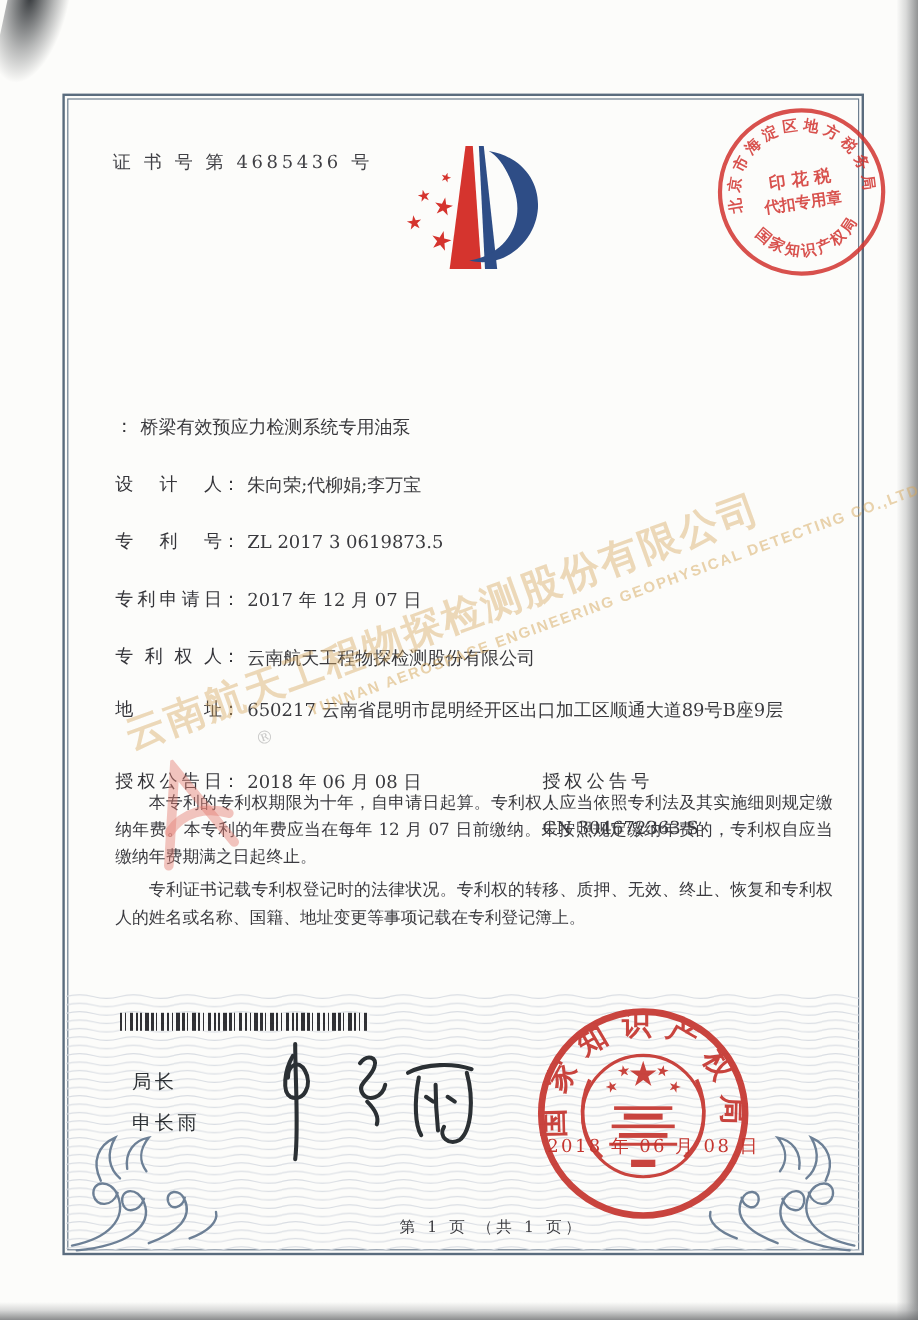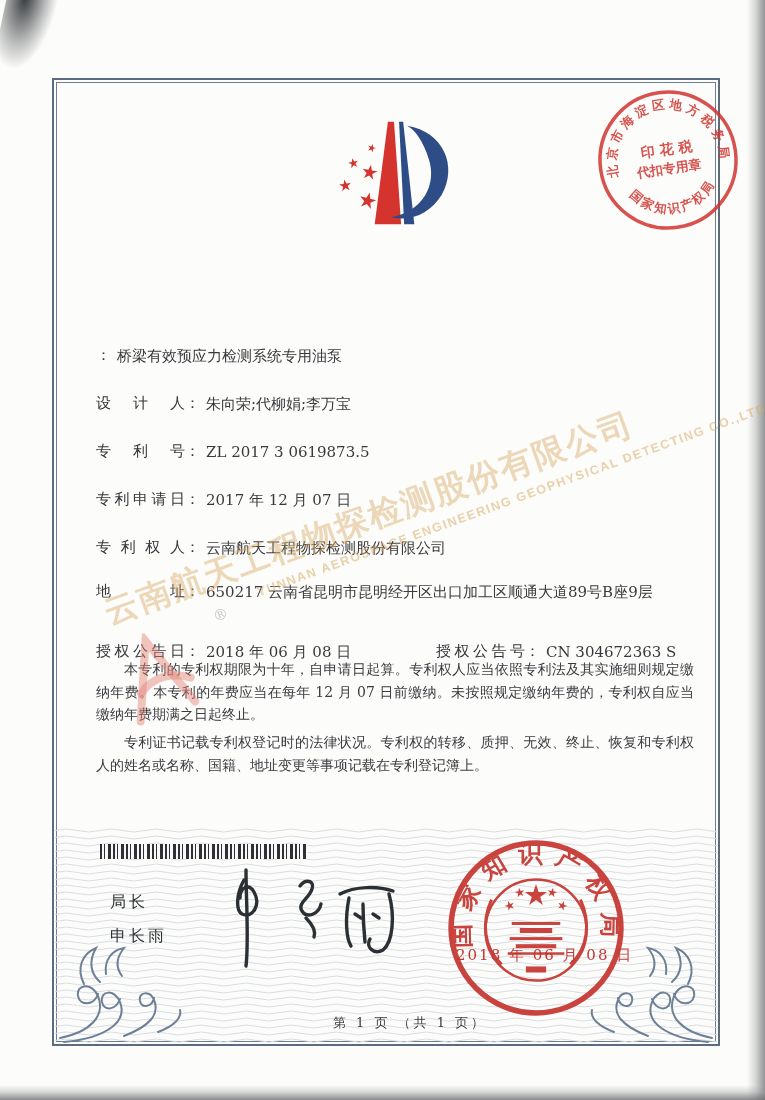--- a/index.html
+++ b/index.html
@@ -31,21 +31,21 @@
   .tax-stamp{position:absolute;left:534px;top:0px;width:160px;height:160px;z-index:4;opacity:.85;transform:rotate(-8deg);}
 
   .title{position:absolute;left:0;top:150px;width:100%;text-align:center;
     font-size:35px;font-weight:700;letter-spacing:9px;color:#3b3b40;z-index:3;}
 
   .fields{position:absolute;left:42px;top:266px;width:600px;z-index:3;font-size:15px;}
   .frow{position:absolute;left:0;display:flex;width:600px;}
   .flabel{display:inline-block;width:89px;text-align:justify;text-align-last:justify;flex:none;color:#35353a;}
   .fcolon{flex:none;margin-right:6px;color:#35353a;}
   .fvalue{flex:1;max-width:456px;line-height:1.45;}
-  .grant-right{position:absolute;left:340px;top:0;display:flex;}
+  .grant-right{position:absolute;left:356px;top:0;display:flex;flex-direction:column;}
 
   .paragraphs{position:absolute;left:42px;top:578px;width:598px;z-index:3;}
   .paragraphs p{margin:0 0 5px 0;font-size:14px;line-height:1.62;text-indent:2em;text-align:justify;color:#3b3b40;}
 
   
   .watermark{position:absolute;left:70px;top:300px;width:660px;height:420px;z-index:5;pointer-events:none;}
   .wm-rot{position:absolute;inset:0;transform:rotate(-20deg);}
   .wm-cn{position:absolute;left:18px;top:185px;white-space:nowrap;font-size:33px;font-weight:700;
     letter-spacing:2px;color:rgba(214,168,92,.42);}
   .wm-en{position:absolute;left:168px;top:232px;white-space:nowrap;font-size:12.5px;font-weight:600;
@@ -102,20 +102,21 @@
       <g transform="translate(664,0) scale(-1,1)" stroke="#6d8096" stroke-width="2" fill="none" stroke-linecap="round">
         <path d="M6,214 C36,208 52,192 44,172 C38,158 22,160 24,172 C26,182 40,182 44,170"></path>
         <path d="M10,218 C52,214 74,198 66,178 C61,165 46,166 48,178 C50,188 62,186 66,175"></path>
         <path d="M30,160 C22,144 28,130 42,124 C34,138 37,150 46,158"></path>
         <path d="M70,212 C96,202 106,190 100,176 C96,166 84,168 86,177 C88,185 98,183 100,174"></path>
         <path d="M52,150 C50,136 58,126 70,124 C62,134 62,144 68,152"></path>
         <path d="M104,208 C120,202 128,194 126,186"></path>
       </g>
     </svg>
 
+    <div class="cert-number">证 书 号 第 4685436 号</div>
 
     <svg class="logo" viewBox="0 0 130 115">
       <defs>
         <path id="star-a" d="M0,-10 L2.25,-3.09 L9.51,-3.09 L3.63,1.18 L5.88,8.09 L0,3.82 L-5.88,8.09 L-3.63,1.18 L-9.51,-3.09 L-2.25,-3.09 Z"></path>
       </defs>
       <path d="M59,6 L65,6 L72,107 L46,107 Z" fill="#d5342e"></path>
       <path d="M70,6 L74,6 L85,107 L75,107 Z" fill="#2e4d86"></path>
       <path d="M78,10 C114,16 128,50 112,78 C101,96 82,105 62,100 C93,95 108,68 99,42 C94,26 86,14 78,10 Z" fill="#2e4d86"></path>
       <g fill="#d5342e">
         <use href="#star-a" transform="translate(43,32) scale(0.42) rotate(18)"></use>

